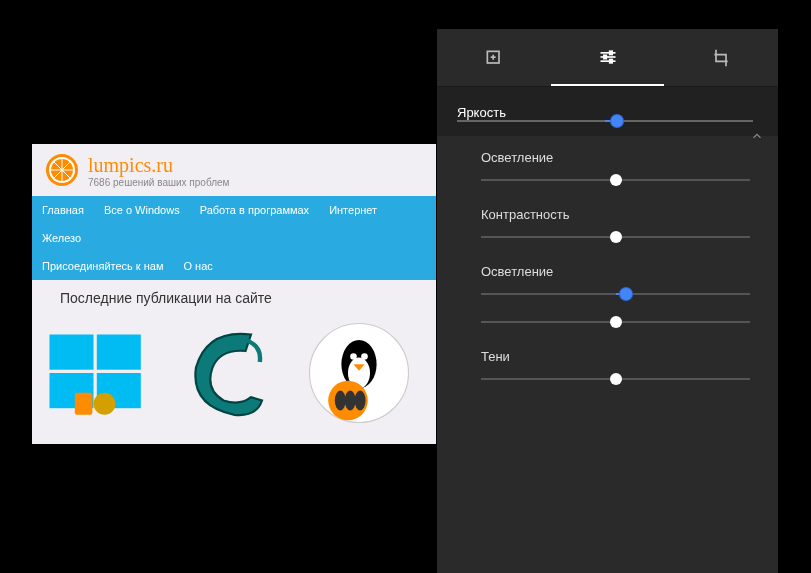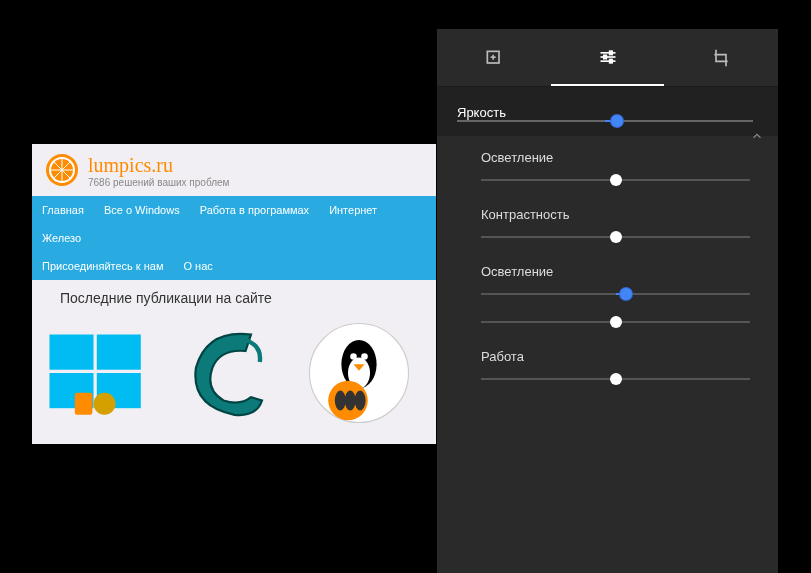--- a/index.html
+++ b/index.html
@@ -164,18 +164,18 @@
     </div>
   </div>
 
   <div class="slider-group">
     <div class="slider-track">
       <div class="slider-handle" style="left:50%"></div>
     </div>
   </div>
 
   <div class="slider-group">
-    <div class="slider-label">Работа</div>
+    <div class="slider-label">Тени</div>
     <div class="slider-track">
       <div class="slider-handle" style="left:50%"></div>
     </div>
   </div>
 </div>
 
 </body></html>

